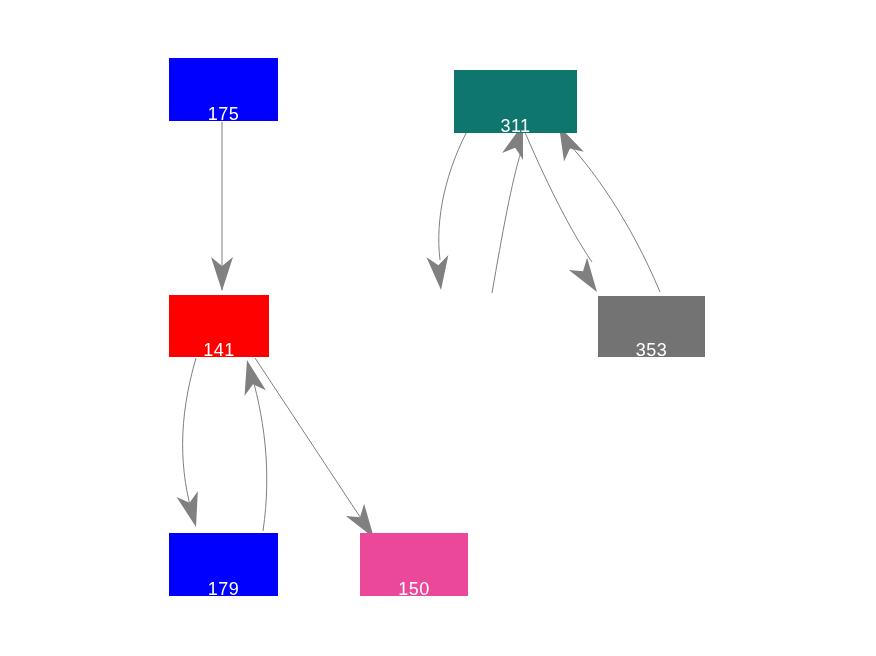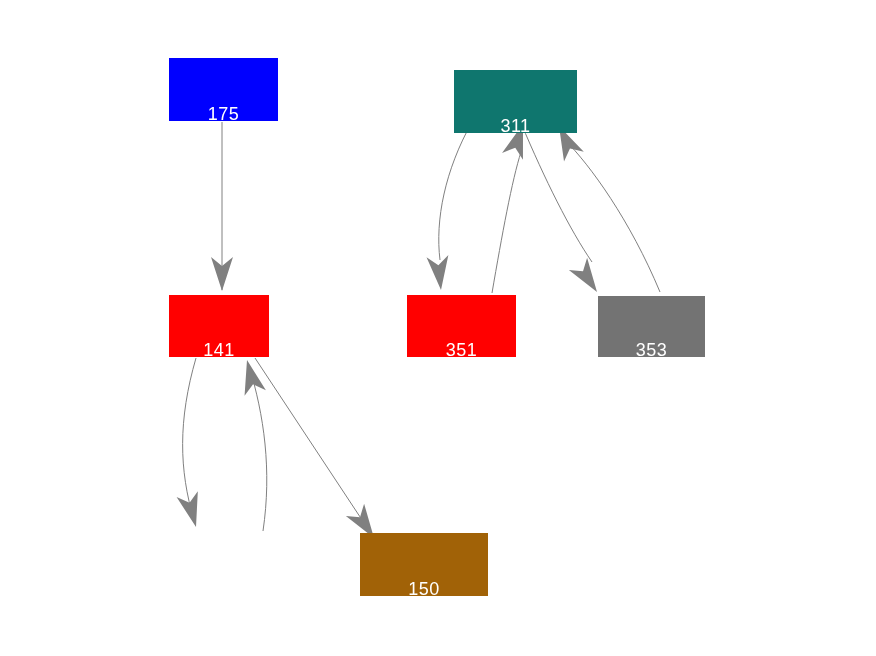--- a/index.html
+++ b/index.html
@@ -70,23 +70,23 @@
 
   <div class="node" style="left: 169px; top: 58px; width: 109px; height: 63px; background: rgb(0, 0, 255); color: rgb(255, 255, 255);">
     <span class="node-label">175</span>
   </div>
   <div class="node" style="left: 454px; top: 70px; width: 123px; height: 63px; background: #0f766e; color: rgb(255, 255, 255);">
     <span class="node-label">311</span>
   </div>
   <div class="node" style="left: 169px; top: 295px; width: 100px; height: 62px; background: rgb(255, 0, 0); color: rgb(255, 255, 255);">
     <span class="node-label">141</span>
   </div>
-  <div class="node" style="left: 407px; top: 295px; width: 109px; height: 62px; background: rgb(255, 0, 0); color: rgb(255, 255, 255);">
-    <span class="node-label">351</span>
-  </div>
   <div class="node" style="left: 598px; top: 296px; width: 107px; height: 61px; background: #737373; color: rgb(255, 255, 255);">
     <span class="node-label">353</span>
   </div>
-  <div class="node" style="left: 360px; top: 533px; width: 128px; height: 63px; background: #a16207; color: rgb(255, 255, 255);">
+  <div class="node" style="left: 169px; top: 533px; width: 109px; height: 63px; background: rgb(0, 0, 255); color: rgb(255, 255, 255);">
+    <span class="node-label">179</span>
+  </div>
+  <div class="node" style="left: 360px; top: 533px; width: 108px; height: 63px; background: #ec4899; color: rgb(255, 255, 255);">
     <span class="node-label">150</span>
   </div>
 
 </div>
 
 </body></html>

